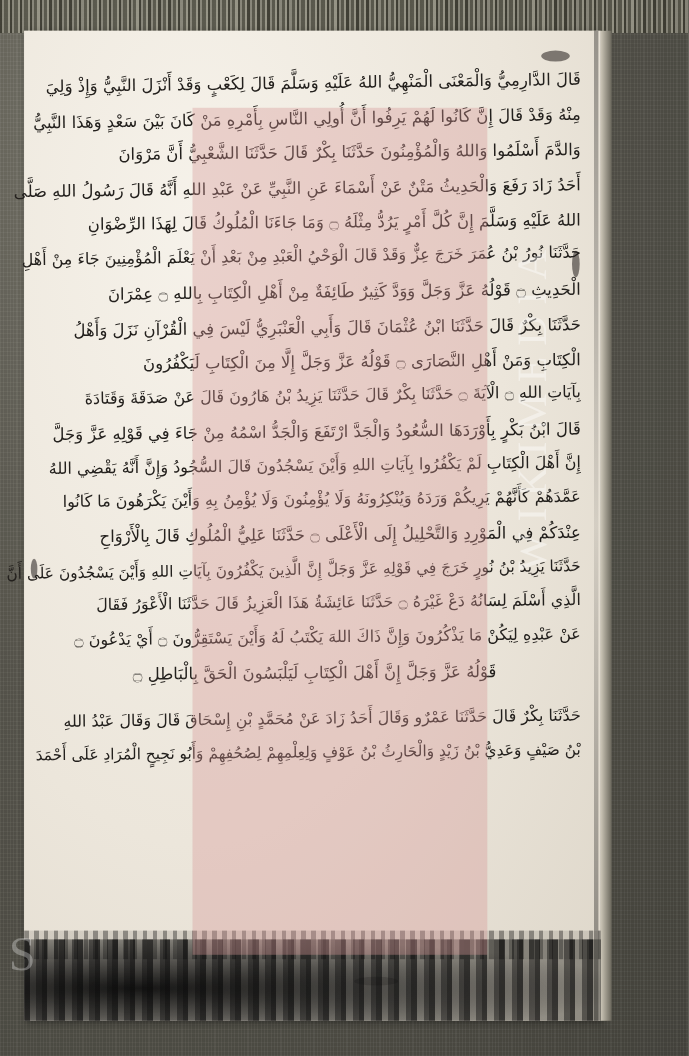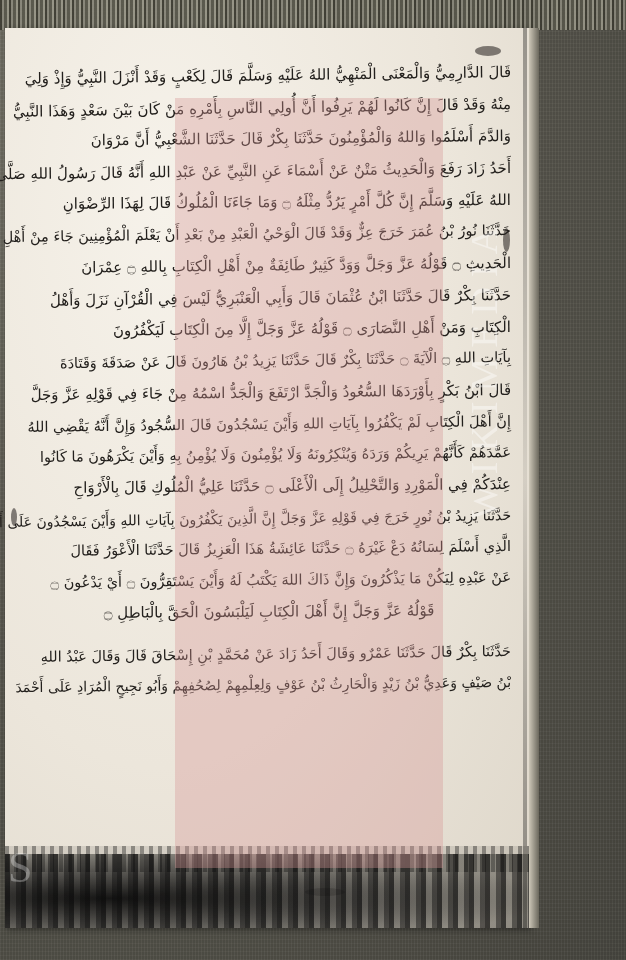--- a/index.html
+++ b/index.html
@@ -45,21 +45,21 @@
     left: 0; top: 0;
     width: 626px; height: 30px;
     background:
       repeating-linear-gradient(90deg, #3a392f 0 2px, #8d8b7e 2px 4px, #57564a 4px 7px, #9e9c8d 7px 9px);
     opacity: .85;
   }
 
   
   .paper {
     position: absolute;
-    left: 5px;
+    left: 22px;
     top: 28px;
     width: 524px;
     height: 900px;
     background: #efeae0;
     background-image:
       radial-gradient(ellipse at 30% 20%, #f6f2ea 0%, #ece6db 55%, #ded7ca 100%);
     box-shadow: 2px 2px 6px rgba(0,0,0,.35);
   }
   .paper-edge-right {
     position: absolute;

